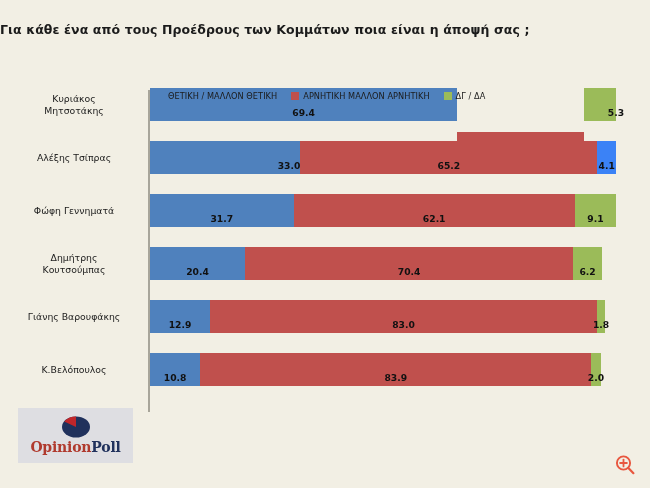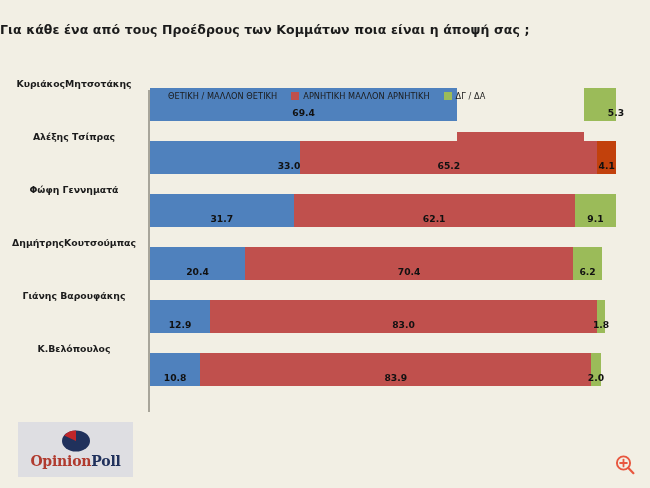--- a/index.html
+++ b/index.html
@@ -99,26 +99,26 @@
     width: 634px;
     height: 53px;
   }
   .cat-label {
     position: absolute;
     left: 0;
     top: 0;
     width: 134px;
     height: 53px;
     display: flex;
-    flex-direction: row;
-    align-items: flex-start;
+    flex-direction: column;
+    align-items: center;
     justify-content: center;
     text-align: right;
     font-size: 9.3px;
-    font-weight: bold;
+    font-weight: normal;
     color: #1b1b1b;
     line-height: 12px;
     padding-right: 2px;
     box-sizing: border-box;
   }
   .bar-track {
     position: absolute;
     left: 142px;
     top: 10px;
     width: 466px;
@@ -143,21 +143,21 @@
     white-space: nowrap;
   }
   .seg-pos { background: #4f81bd; }
   .seg-neg { background: #c0504d; }
   .seg-dk  { background: #9bbb59; }
 
   
   #logo {
     position: absolute;
     left: 18px;
-    top: 422px;
+    top: 408px;
     width: 115px;
     height: 55px;
     background: #dedee2;
     display: flex;
     flex-direction: column;
     align-items: center;
     justify-content: center;
   }
   #logo-mark {
     width: 30px;
@@ -234,21 +234,21 @@
         <div class="cat-label">
           <span>Αλέξης Τσίπρας</span>
         </div>
         <div class="bar-track">
           <div class="seg seg-pos" style="width: 33%; background: rgb(79, 129, 189); justify-content: flex-end;">
             <span class="seg-val">33.0</span>
           </div>
           <div class="seg seg-neg" style="width: 65.2%; background: rgb(192, 80, 77);">
             <span class="seg-val">65.2</span>
           </div>
-          <div class="seg seg-dk" style="width: 4.1%; background: #c2410c;">
+          <div class="seg seg-dk" style="width: 4.1%; background: #3b82f6;">
             <span class="seg-val">4.1</span>
           </div>
         </div>
       </div>
 
       <div class="bar-row" style="top:106px;">
         <div class="cat-label">
           <span>Φώφη Γεννηματά</span>
         </div>
         <div class="bar-track">

